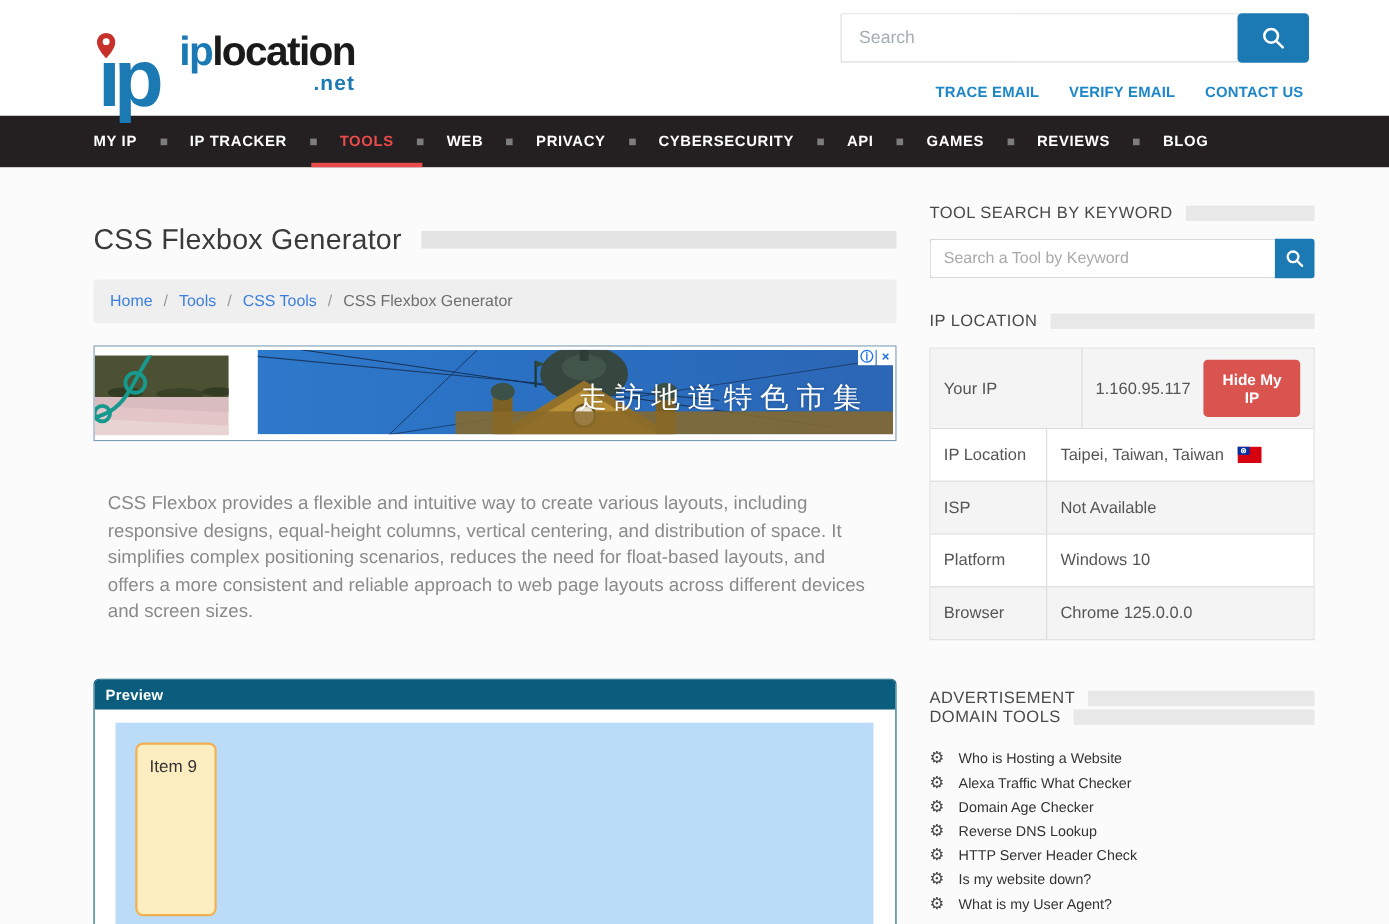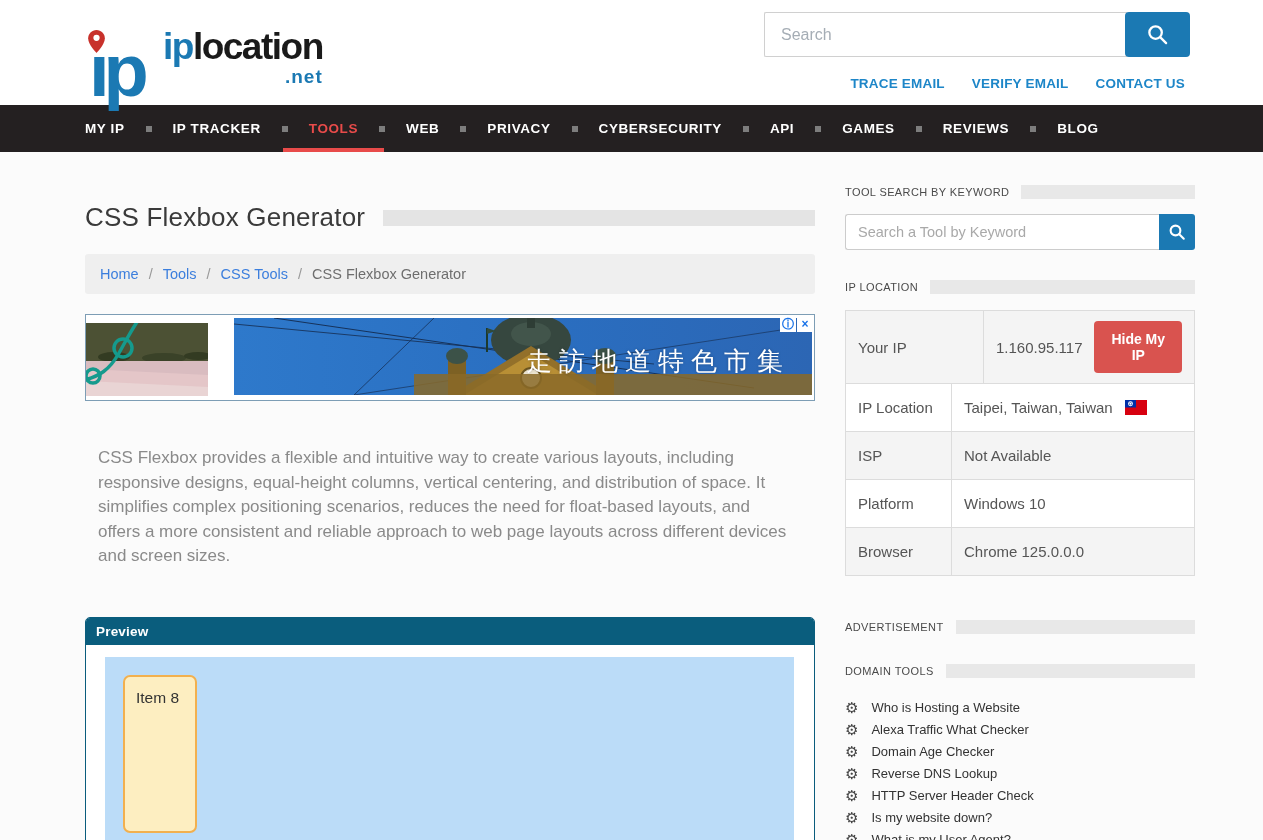--- a/index.html
+++ b/index.html
@@ -100,26 +100,26 @@
   .preview-body { padding:12px 20px 14px 19px; }
   .flex-container { background:var(--flex-container,#bbdcf8); height:193px; position:relative; }
   .flex-item {
     position:absolute; left:18px; top:18px; width:74px; height:158px;
     background:var(--item-bg,#fdeec1); border:2px solid var(--item-border,#f2b04e);
     border-radius:7px; padding:12px 0 0 11px; font-size:15.5px; color:#333;
   }
 
   
   .side-heading { display:flex; align-items:center; }
-  .side-heading .text { font-size:11px; color:#4a4a4a; letter-spacing:0.4px; white-space:nowrap; }
+  .side-heading .text { font-size:15px; color:#4a4a4a; letter-spacing:0.4px; white-space:nowrap; }
   .side-heading .bar { flex:1; height:14px; background:#e8e8e8; margin-left:12px; }
   .mt-first { margin-top:33px; }
   .mt-ip { margin-top:30px; }
   .mt-adv { margin-top:44px; }
-  .mt-dom { margin-top:30px; }
+  .mt-dom { }
 
   .tool-search { display:flex; margin-top:15px; }
   .tool-search input {
     flex:1; height:36px; border:1px solid #ccc; border-right:none;
     border-radius:3px 0 0 3px; padding:0 12px; font-size:14.5px; color:#555;
     outline:none; font-family:"Liberation Sans",sans-serif;
   }
   .tool-search input::placeholder { color:#a9a9a9; }
   .tool-search button {
     width:36px; height:36px; background:var(--brand-blue,#1b79b3); border:none;
@@ -274,21 +274,21 @@
         <span class="ad-badge">×</span>
       </div>
     </div>
 
     <p class="description">CSS Flexbox provides a flexible and intuitive way to create various layouts, including responsive designs, equal-height columns, vertical centering, and distribution of space. It simplifies complex positioning scenarios, reduces the need for float-based layouts, and offers a more consistent and reliable approach to web page layouts across different devices and screen sizes.</p>
 
     <div class="preview-panel">
       <div class="preview-header">Preview</div>
       <div class="preview-body">
         <div class="flex-container">
-          <div class="flex-item">Item 8</div>
+          <div class="flex-item">Item 9</div>
         </div>
       </div>
     </div>
   </main>
 
   <aside class="side-col">
 
     <div class="side-heading mt-first">
       <span class="text">TOOL SEARCH BY KEYWORD</span>
       <span class="bar"></span>

